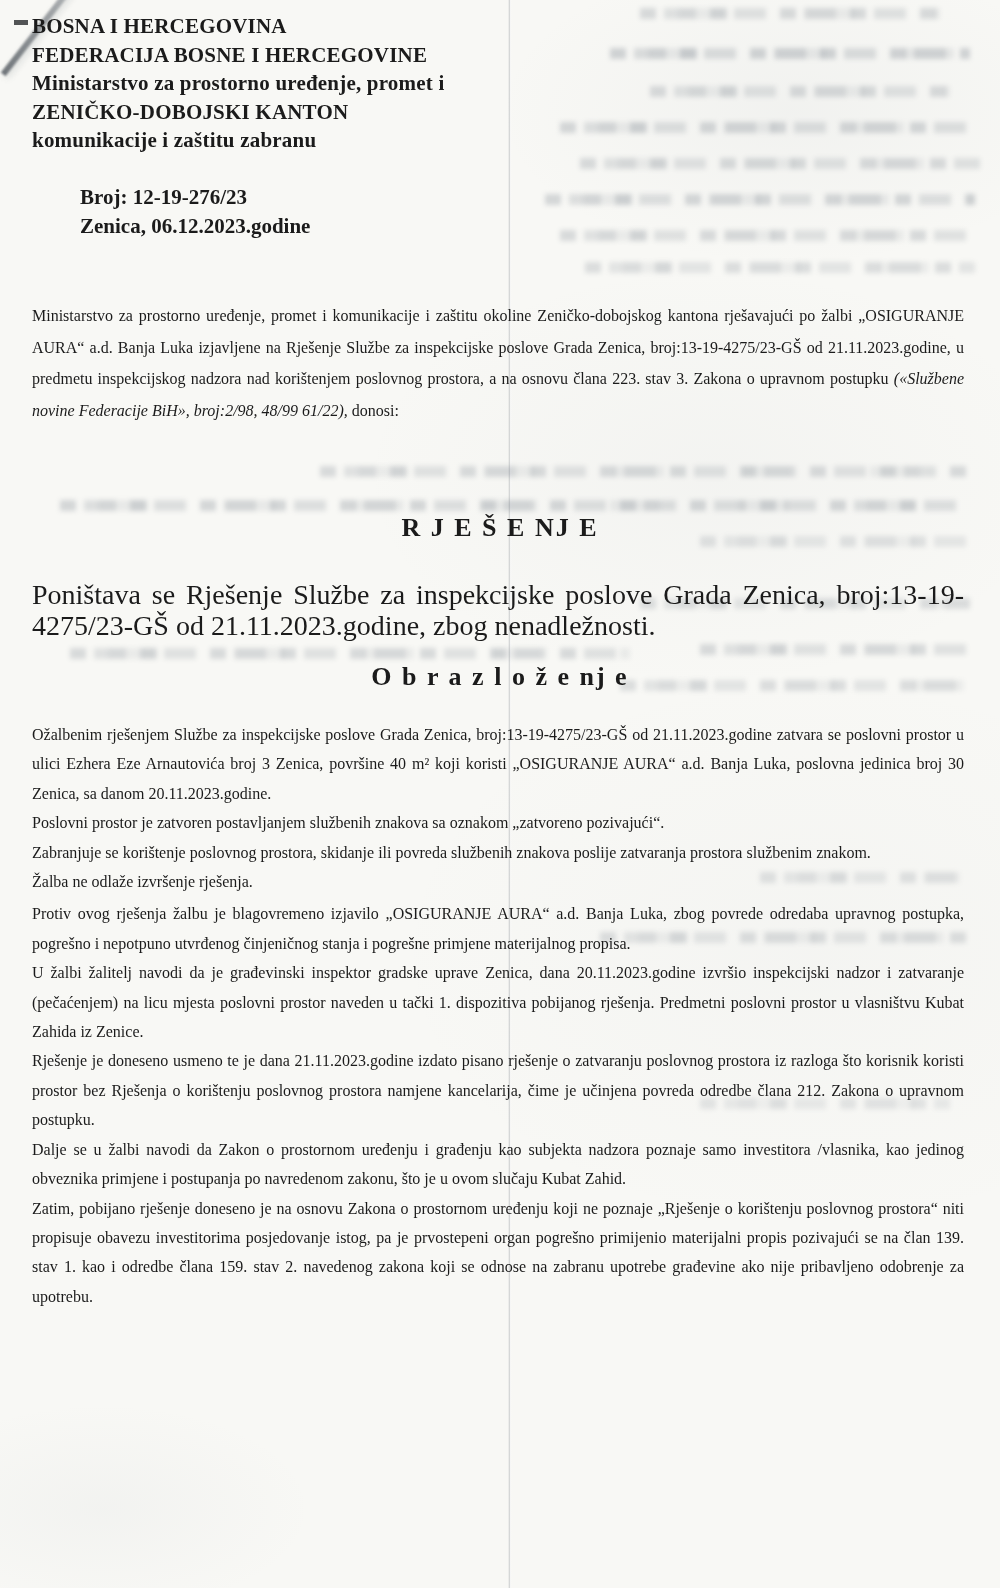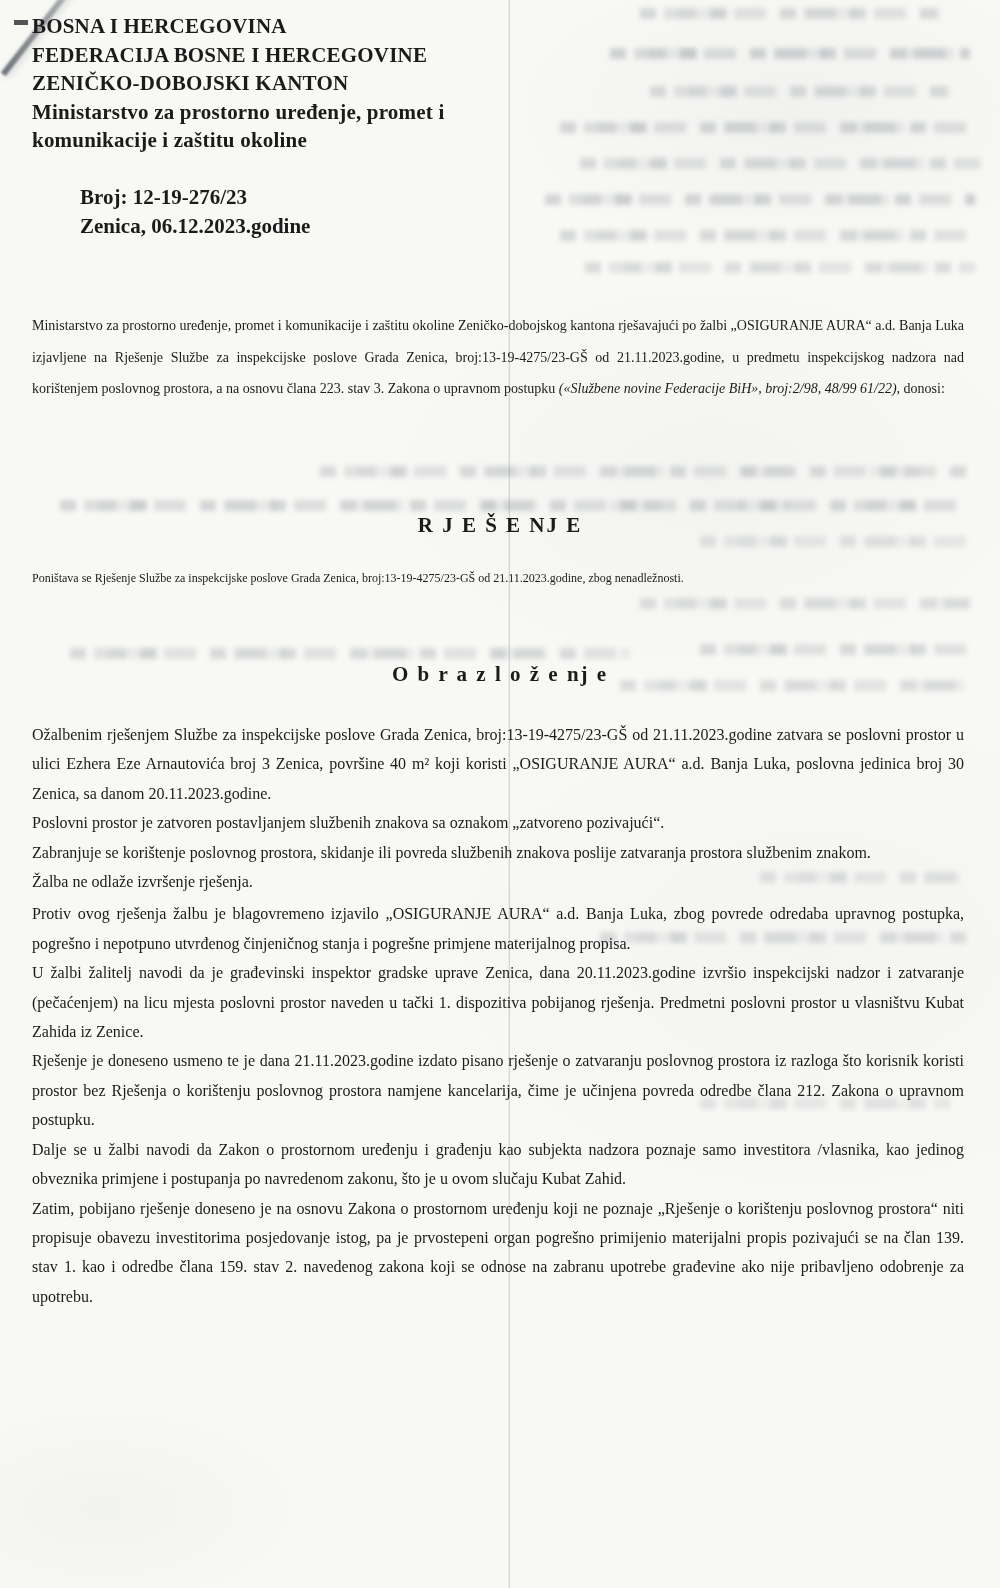--- a/index.html
+++ b/index.html
@@ -50,33 +50,33 @@
   .header-block{
     position:absolute;left:32px;top:12px;width:470px;
     font-weight:bold;font-size:21px;line-height:28.5px;
     letter-spacing:.2px;
   }
   .meta-block{
     position:absolute;left:32px;top:183px;width:470px;
     font-weight:bold;font-size:21px;line-height:29px;margin-left:48px;
   }
   .intro-paragraph{
-    position:absolute;left:32px;top:296px;width:932px;
-    font-size:14px;line-height:31.5px;text-align:justify;
+    position:absolute;left:32px;top:284px;width:932px;
+    font-size:16px;line-height:31.5px;text-align:justify;
   }
   .intro-paragraph .cite{font-style:italic;}
   .section-heading{
     position:absolute;left:0;width:1000px;text-align:center;
-    font-weight:bold;font-size:21px;letter-spacing:2px;
+    font-weight:bold;font-size:26px;letter-spacing:2px;
   }
   .heading-rjesenje{top:513px;}
   .heading-obrazlozenje{top:662px;}
   .dispositive{
     position:absolute;left:32px;top:551px;width:932px;
-    font-size:12px;line-height:31px;text-align:justify;
+    font-size:28px;line-height:31px;text-align:justify;
   }
   .rationale{
     position:absolute;left:32px;top:720px;width:932px;
     font-size:16px;line-height:29.4px;text-align:justify;
   }
   .rationale p{margin:0;}
   .rationale p.gap-before{margin-top:3px;}
 </style>
 </head>
 <body>
@@ -105,23 +105,23 @@
   <div class="bleed-line" style="left:700px;top:644px;width:270px;opacity:.45"></div>
   <div class="bleed-line" style="left:620px;top:680px;width:350px;opacity:.4"></div>
 
   <div class="bleed-line" style="left:760px;top:872px;width:200px;opacity:.35"></div>
   <div class="bleed-line" style="left:600px;top:932px;width:370px;opacity:.4"></div>
   <div class="bleed-line" style="left:700px;top:1098px;width:250px;opacity:.3"></div>
 
   <div class="header-block">
     <div>BOSNA I HERCEGOVINA</div>
     <div>FEDERACIJA BOSNE I HERCEGOVINE</div>
+    <div>Ministarstvo za prostorno uređenje, promet i</div>
     <div>ZENIČKO-DOBOJSKI KANTON</div>
-    <div>Ministarstvo za prostorno uređenje, promet i</div>
-    <div>komunikacije i zaštitu okoline</div>
+    <div>komunikacije i zaštitu zabranu</div>
   </div>
 
   <div class="meta-block">
     <div>Broj: 12-19-276/23</div>
     <div>Zenica, 06.12.2023.godine</div>
   </div>
 
   <p class="intro-paragraph"><span>Ministarstvo za prostorno uređenje, promet i komunikacije i zaštitu okoline Zeničko-dobojskog kantona rješavajući po žalbi „OSIGURANJE AURA“ a.d. Banja Luka izjavljene na Rješenje Službe za inspekcijske poslove Grada Zenica, broj:13-19-4275/23-GŠ od 21.11.2023.godine, u predmetu inspekcijskog nadzora nad korištenjem poslovnog prostora, a na osnovu člana 223. stav 3. Zakona o upravnom postupku </span><span class="cite">(«Službene novine Federacije BiH», broj:2/98, 48/99 61/22),</span><span> donosi:</span></p>
 
   <div class="section-heading heading-rjesenje">R J E Š E NJ E</div>

